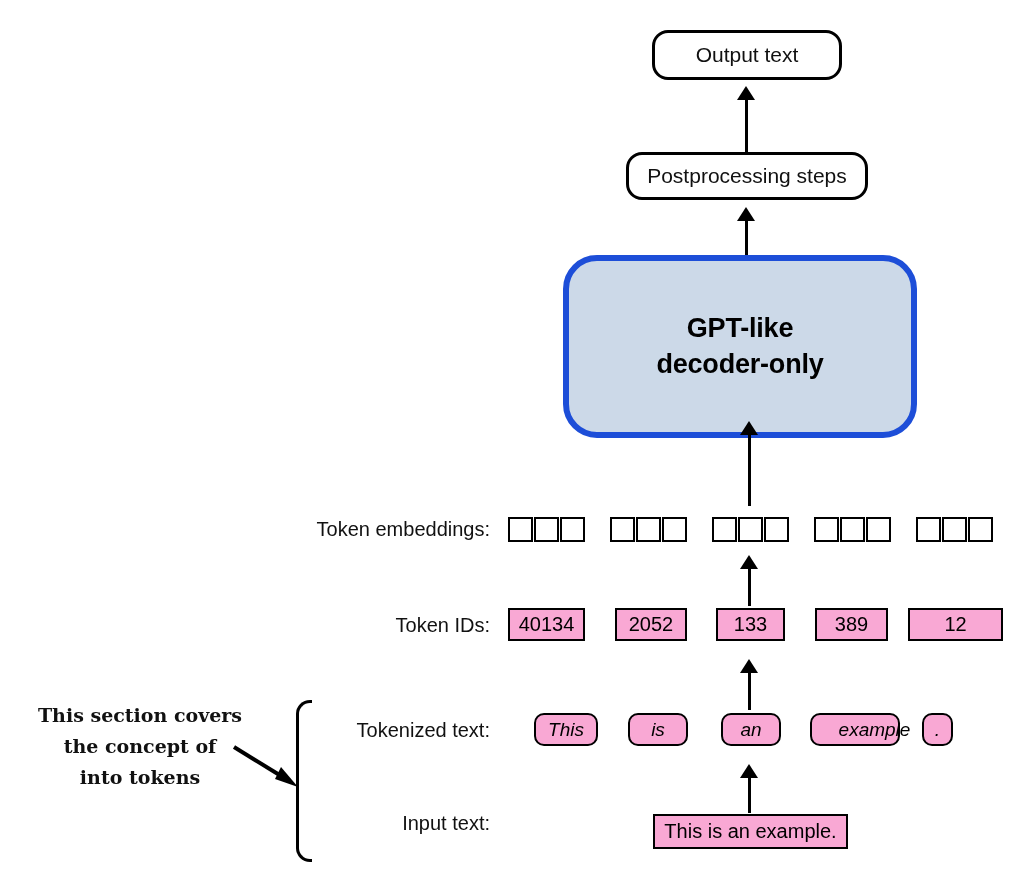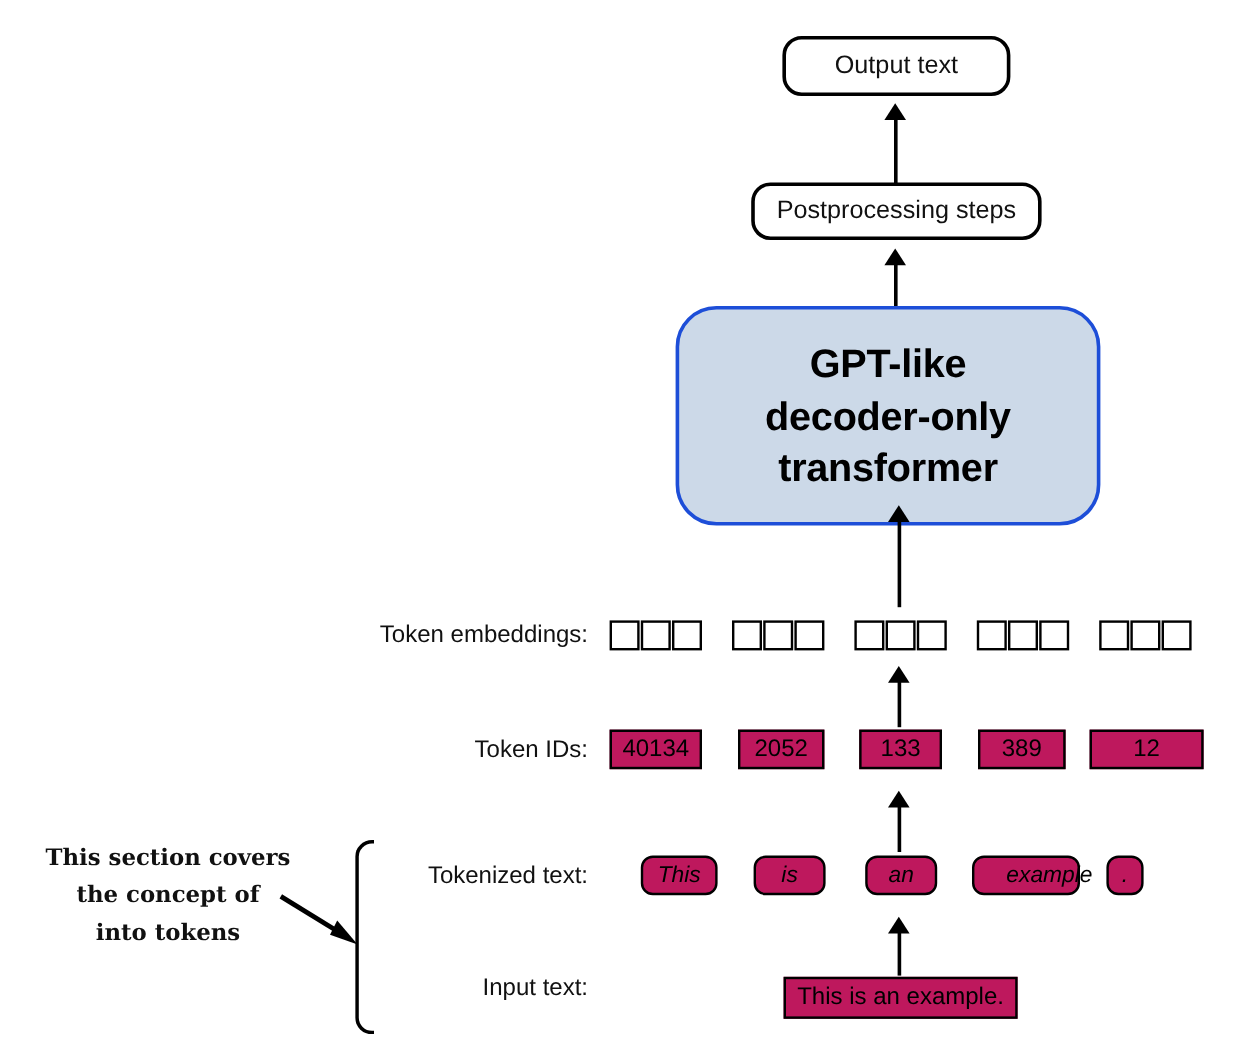--- a/index.html
+++ b/index.html
@@ -28,45 +28,45 @@
     display: flex;
     align-items: center;
     justify-content: center;
     font-size: 21px;
     color: #111;
     box-sizing: border-box;
   }
 
   
   .transformer {
-    border: 3px solid #1d4ed8;
+    border: 6px solid #1d4ed8;
     border-radius: 34px;
     display: flex;
     align-items: center;
     justify-content: center;
     text-align: center;
-    font-size: 33px;
+    font-size: 27px;
     font-weight: bold;
     line-height: 1.33;
     letter-spacing: -0.2px;
     box-sizing: border-box;
   }
 
   
   .row-label {
     font-size: 20px;
     color: #111;
     text-align: right;
     white-space: nowrap;
   }
 
   
   .tokbox {
     border: 2.5px solid #000;
-    background: #be185d;
+    background: #f9a8d4;
     display: flex;
     align-items: center;
     justify-content: center;
     font-size: 20px;
     box-sizing: border-box;
   }
   .tokbox.italic { font-style: italic; font-size: 19px; border-radius: 10px; }
 
   
   .embgroup { display: flex; }
@@ -134,21 +134,20 @@
 
   <div class="abs" style="left:0; top:0; width:1030px; height:880px; pointer-events:none;">
     <div class="arrow-shaft" style="left:745px; top:218px; height:56px;"></div>
     <div class="arrow-head" style="left:737px; top:207px;"></div>
   </div>
 
   <div class="transformer abs" style="left:563px; top:255px; width:354px; height:183px; background:#ccd9e8;">
     <div>
       <div>GPT-like</div>
       <div>decoder-only</div>
-      <div>transformer</div>
     </div>
   </div>
 
   <div class="abs" style="left:0; top:0; width:1030px; height:880px; pointer-events:none;">
     <div class="arrow-shaft" style="left:748px; top:432px; height:74px;"></div>
     <div class="arrow-head" style="left:740px; top:421px;"></div>
   </div>
 
   <div class="row-label abs" style="left:150px; top:518px; width:340px;">Token embeddings:</div>
 

